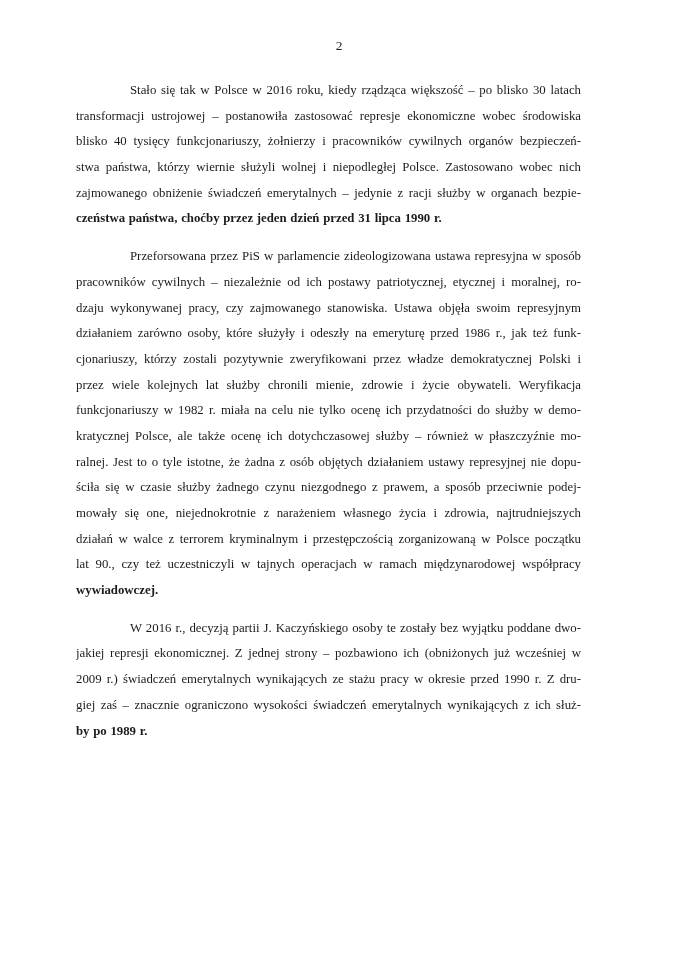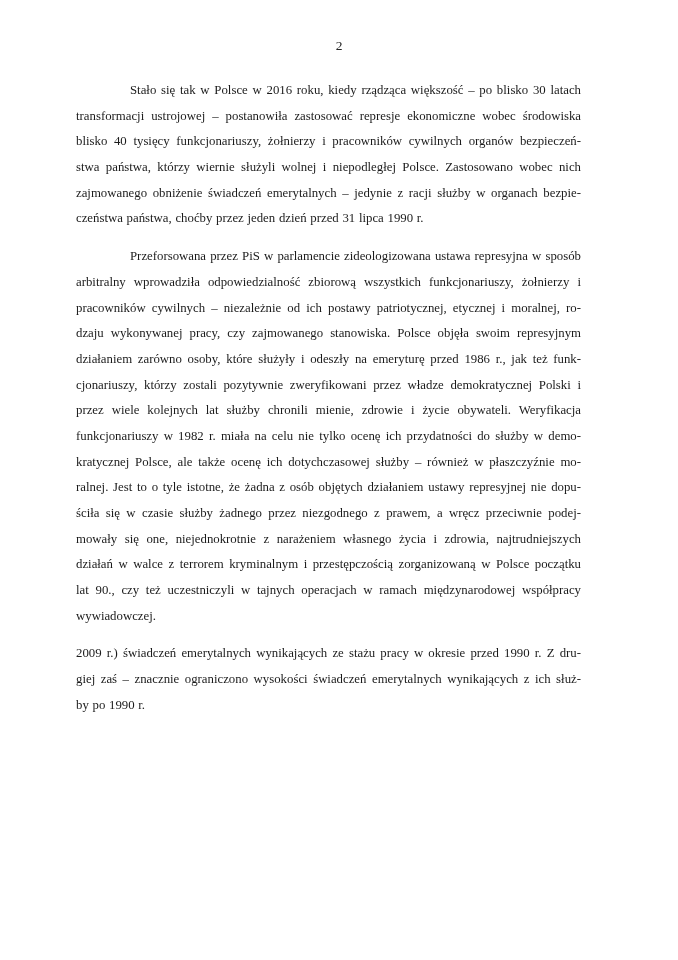--- a/index.html
+++ b/index.html
@@ -43,52 +43,54 @@
     overflow: hidden;
     text-align: justify;
     text-align-last: justify;
     word-spacing: 0.5px;
   }
   .line.indent {
     text-indent: 54px;
   }
   .line.last {
     text-align-last: left;
+    font-weight: bold;
   }
 </style>
 </head>
 <body>
 
 <div class="doc-page">
   <div class="pagenum">2</div>
   <div class="content">
       <div class="paragraph">
         <div class="line indent">Stało się tak w Polsce w 2016 roku, kiedy rządząca większość – po blisko 30 latach od</div>
         <div class="line">transformacji ustrojowej – postanowiła zastosować represje ekonomiczne wobec środowiska</div>
         <div class="line">blisko 40 tysięcy funkcjonariuszy, żołnierzy i pracowników cywilnych organów bezpieczeń-</div>
         <div class="line">stwa państwa, którzy wiernie służyli wolnej i niepodległej Polsce. Zastosowano wobec nich</div>
         <div class="line">zajmowanego obniżenie świadczeń emerytalnych – jedynie z racji służby w organach bezpie-</div>
         <div class="line last">czeństwa państwa, choćby przez jeden dzień przed 31 lipca 1990 r.</div>
       </div>
       <div class="paragraph">
         <div class="line indent">Przeforsowana przez PiS w parlamencie zideologizowana ustawa represyjna w sposób</div>
-        <div class="line">arbitralny wprowadziła odpowiedzialność zbiorową wszystkich funkcjonariuszy, żołnierzy i</div>
         <div class="line">pracowników cywilnych – niezależnie od ich postawy patriotycznej, etycznej i moralnej, ro-</div>
-        <div class="line">dzaju wykonywanej pracy, czy zajmowanego stanowiska. Polsce objęła swoim represyjnym</div>
+        <div class="line">dzaju wykonywanej pracy, czy zajmowanego stanowiska. Ustawa objęła swoim represyjnym</div>
         <div class="line">działaniem zarówno osoby, które służyły i odeszły na emeryturę przed 1986 r., jak też funk-</div>
         <div class="line">cjonariuszy, którzy zostali pozytywnie zweryfikowani przez władze demokratycznej Polski i</div>
         <div class="line">przez wiele kolejnych lat służby chronili mienie, zdrowie i życie obywateli. Weryfikacja</div>
         <div class="line">funkcjonariuszy w 1982 r. miała na celu nie tylko ocenę ich przydatności do służby w demo-</div>
         <div class="line">kratycznej Polsce, ale także ocenę ich dotychczasowej służby – również w płaszczyźnie mo-</div>
         <div class="line">ralnej. Jest to o tyle istotne, że żadna z osób objętych działaniem ustawy represyjnej nie dopu-</div>
-        <div class="line">ściła się w czasie służby żadnego przez niezgodnego z prawem, a wręcz przeciwnie podej-</div>
+        <div class="line">ściła się w czasie służby żadnego czynu niezgodnego z prawem, a sposób przeciwnie podej-</div>
         <div class="line">mowały się one, niejednokrotnie z narażeniem własnego życia i zdrowia, najtrudniejszych</div>
         <div class="line">działań w walce z terrorem kryminalnym i przestępczością zorganizowaną w Polsce początku</div>
         <div class="line">lat 90., czy też uczestniczyli w tajnych operacjach w ramach międzynarodowej współpracy</div>
         <div class="line last">wywiadowczej.</div>
       </div>
       <div class="paragraph">
+        <div class="line indent">W 2016 r., decyzją partii J. Kaczyńskiego osoby te zostały bez wyjątku poddane dwo-</div>
+        <div class="line">jakiej represji ekonomicznej. Z jednej strony – pozbawiono ich (obniżonych już wcześniej w</div>
         <div class="line">2009 r.) świadczeń emerytalnych wynikających ze stażu pracy w okresie przed 1990 r. Z dru-</div>
         <div class="line">giej zaś – znacznie ograniczono wysokości świadczeń emerytalnych wynikających z ich służ-</div>
-        <div class="line last">by po 1990 r.</div>
+        <div class="line last">by po 1989 r.</div>
       </div>
     </div>
 </div>
 
 </body></html>

